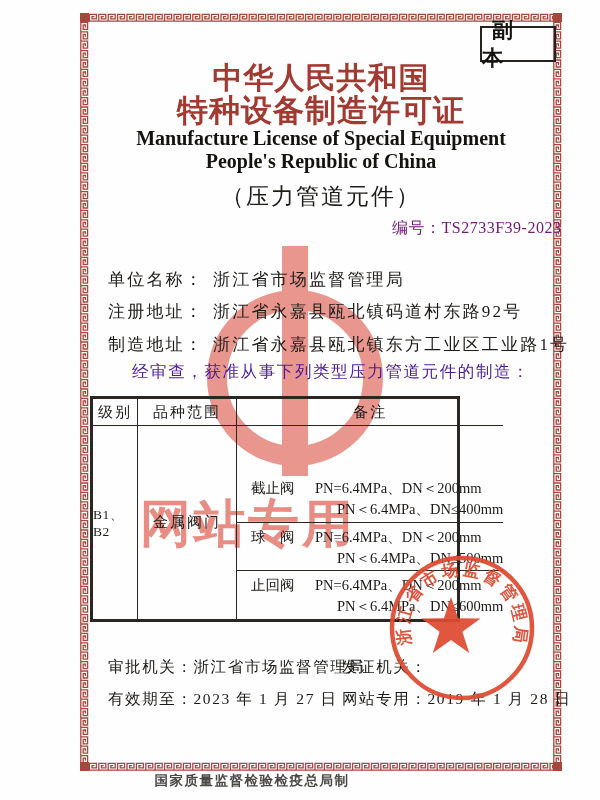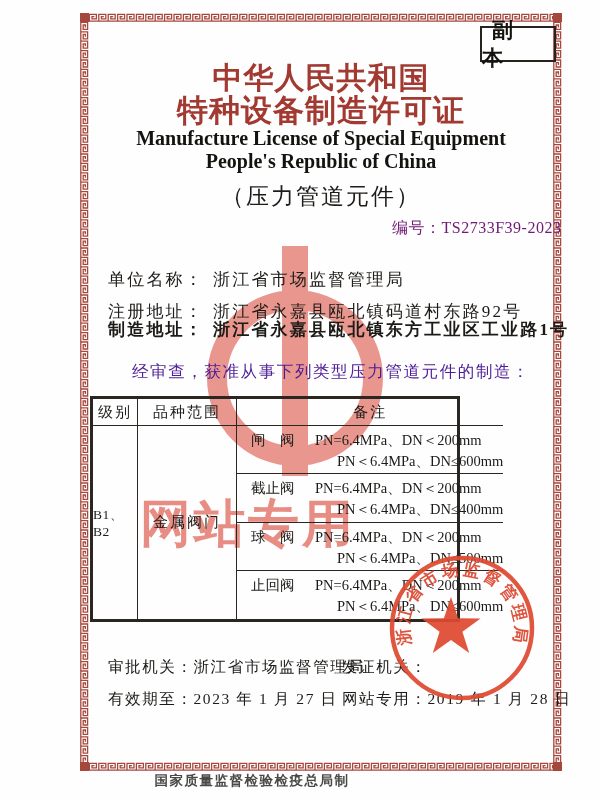--- a/index.html
+++ b/index.html
@@ -105,38 +105,34 @@
     <div class="abs licno">
       <span>编号：</span><span>TS2733F39-2023</span>
     </div>
 
     <div class="infoline" style="top:268px;">
       <span class="lbl">单位名称：</span><span class="val">浙江省市场监督管理局</span>
     </div>
     <div class="infoline" style="top:300px;">
       <span class="lbl">注册地址：</span><span class="val">浙江省永嘉县瓯北镇码道村东路92号</span>
     </div>
-    <div class="infoline" style="top:318px;font-weight:bold;">
+    <div class="infoline" style="top:333px;">
       <span class="lbl">制造地址：</span><span class="val">浙江省永嘉县瓯北镇东方工业区工业路1号</span>
     </div>
 
     <div class="abs note">经审查，获准从事下列类型压力管道元件的制造：</div>
 
     <div class="abs cert-table">
       <div class="th bR">级别</div>
       <div class="th bR">品种范围</div>
       <div class="th">备注</div>
 
       <div class="mergecell bR grade">B1、B2</div>
       <div class="mergecell bR catcell">金属阀门</div>
 
-      <div class="remark r1">
-        <span class="vname">闸　阀</span><span>PN=6.4MPa、DN＜200mm</span><br>
-        <span class="l2">PN＜6.4MPa、DN≤600mm</span>
-      </div>
       <div class="remark r2">
         <span class="vname">截止阀</span><span>PN=6.4MPa、DN＜200mm</span><br>
         <span class="l2">PN＜6.4MPa、DN≤400mm</span>
       </div>
       <div class="remark r3">
         <span class="vname">球　阀</span><span>PN=6.4MPa、DN＜200mm</span><br>
         <span class="l2">PN＜6.4MPa、DN≤500mm</span>
       </div>
       <div class="remark r4 last">
         <span class="vname">止回阀</span><span>PN=6.4MPa、DN＜200mm</span><br>

